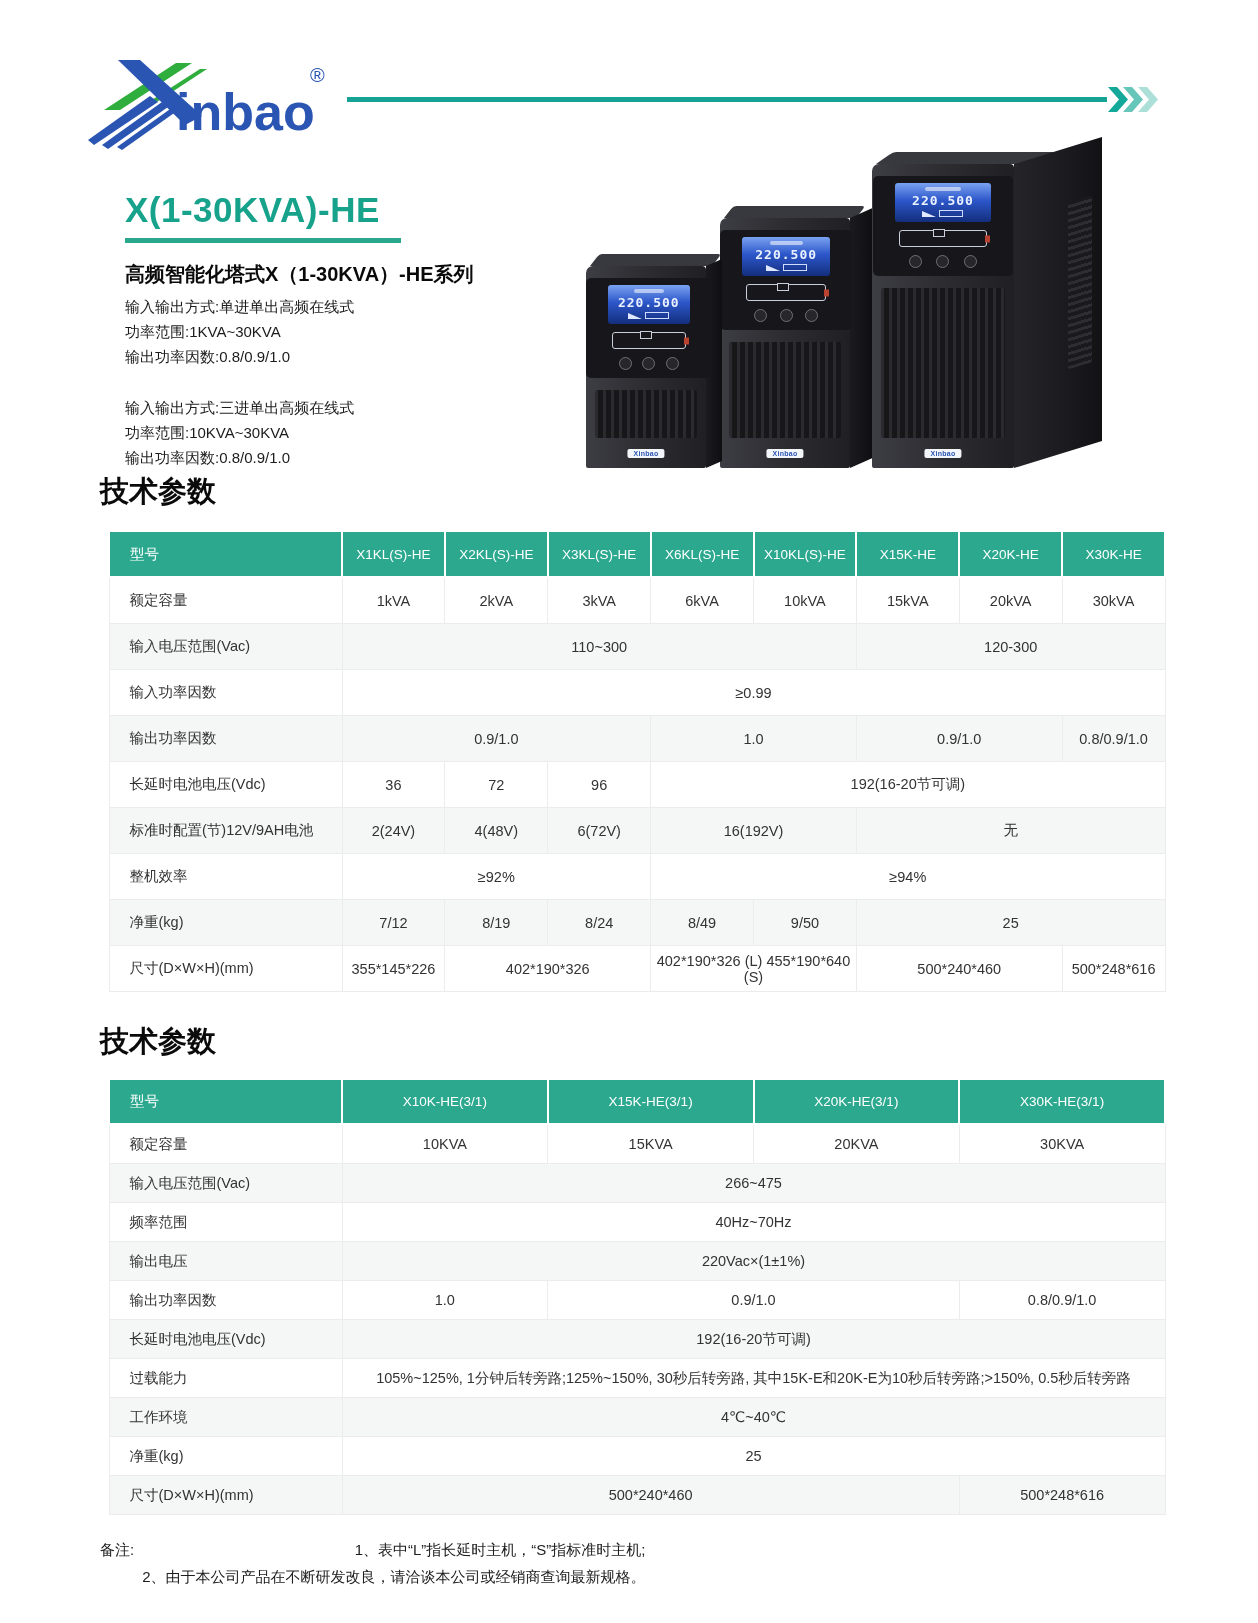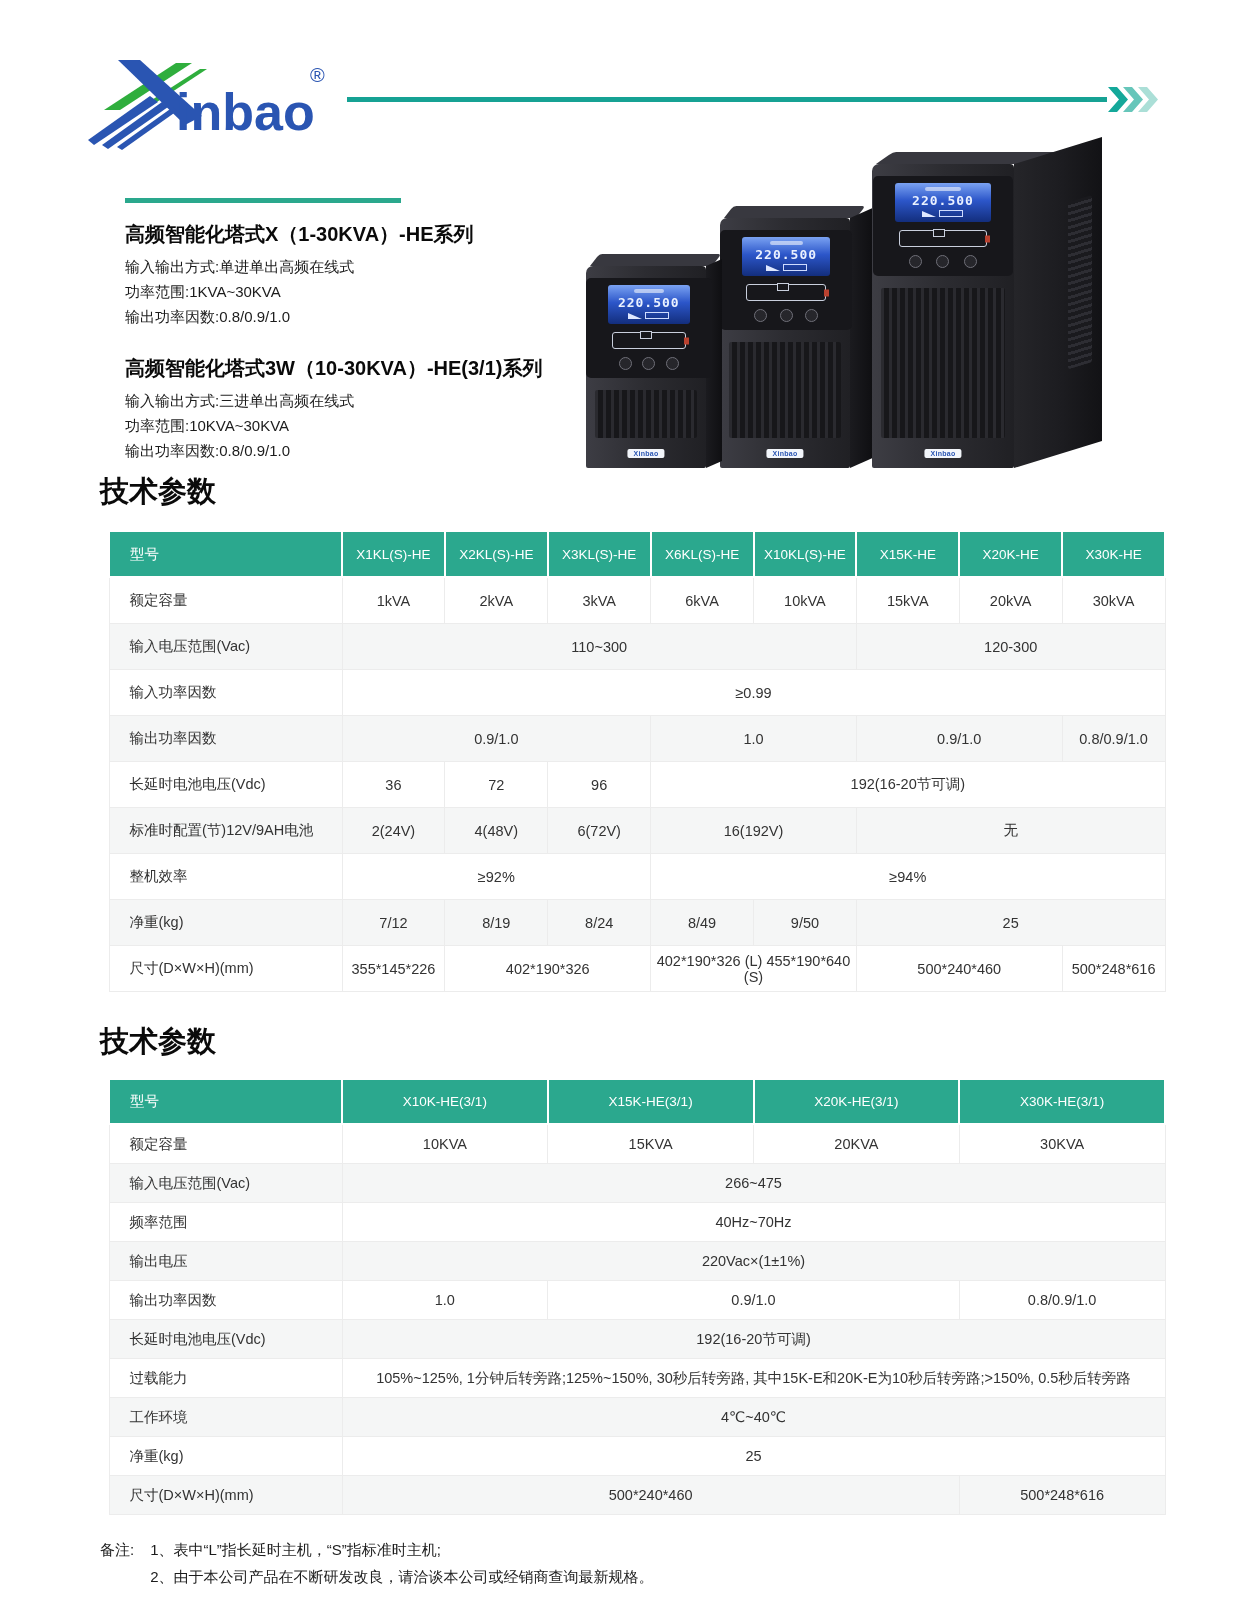--- a/index.html
+++ b/index.html
@@ -84,22 +84,22 @@
   .spec-table th.label-col { font-size:14.5px; }
   .spec-table td { border:1px solid #ececec; text-align:center; padding:3px 4px; }
   .table-1 td { height:39px; } .table-2 td { height:32px; }
   .spec-table tbody tr:nth-child(even) td { background:#f5f6f6; }
   .spec-table tbody tr:nth-child(odd) td { background:#ffffff; }
   .spec-table th.label-col { width:210px; }
 
   
   .notes { position:absolute; left:100px; top:1536px; font-size:15px; color:#1c1c1c; line-height:27px; }
   .notes-row { display:flex; }
-  .notes-prefix { margin-right:16px;text-align:right; }
-  .notes-items .note-line { white-space:nowrap; }
+  .notes-prefix { margin-right:8px;text-align:right; }
+  .notes-items .note-line { white-space:nowrap;text-align:right; }
 </style>
 </head>
 <body>
 
 <div class="page">
 
   <svg class="logo-svg" width="262" height="104" viewBox="0 0 262 104">
     <polygon points="16,64 88,17 104,17 32,64" fill="#2fae3d"></polygon>
     <polygon points="42,68 112,23 119,23 49,69" fill="#2fae3d"></polygon>
     <polygon points="30,14 52,14 114,70 97,79" fill="#2a55b2"></polygon>
@@ -110,33 +110,33 @@
     <text x="222" y="36" font-family="Liberation Sans, sans-serif" font-size="20" fill="#2a55b2">®</text>
   </svg>
   <div class="header-line"></div>
   <div class="chevrons">
     <span class="chev c1"></span>
     <span class="chev c2"></span>
     <span class="chev c3"></span>
   </div>
 
   <div class="intro">
+    <div class="product-title">X(1-30KVA)-HE</div>
     <div class="title-underline"></div>
 
     <div class="series-block">
       <div class="series-heading">高频智能化塔式X（1-30KVA）-HE系列</div>
       <div class="series-lines">
         <div class="series-line">输入输出方式:单进单出高频在线式</div>
         <div class="series-line">功率范围:1KVA~30KVA</div>
         <div class="series-line">输出功率因数:0.8/0.9/1.0</div>
       </div>
     </div>
 
     <div class="series-block">
-      <div class="series-heading">高频智能化塔式3W（10-30KVA）-HE(3/1)系列</div>
       <div class="series-lines">
         <div class="series-line">输入输出方式:三进单出高频在线式</div>
         <div class="series-line">功率范围:10KVA~30KVA</div>
         <div class="series-line">输出功率因数:0.8/0.9/1.0</div>
       </div>
     </div>
   </div>
 
   <div class="product-shot">
     <div class="ups ups-small">

